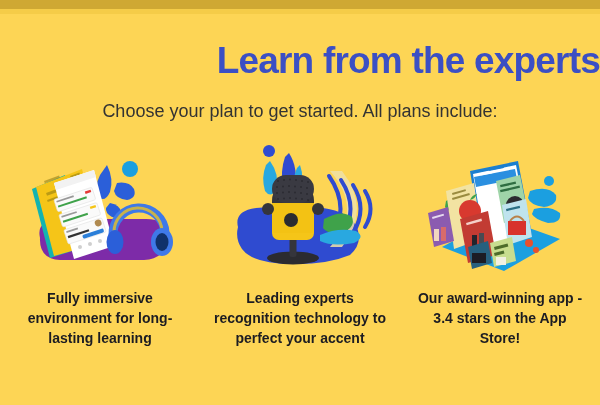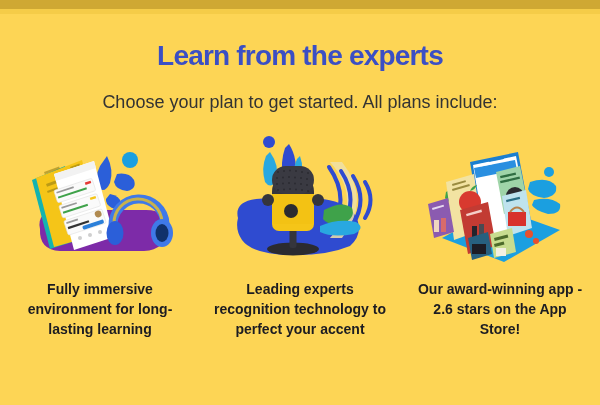--- a/index.html
+++ b/index.html
@@ -36,23 +36,23 @@
   .page {
     position: absolute;
     top: 14px; left: 0;
     width: 600px;
     height: 391px;
     background: #fdd555;
   }
 
   
   .hero-title {
-    text-align: center;
+    text-align: right;
     color: #3b4fc4;
-    font-size: 28px;
+    font-size: 37px;
     font-weight: bold;
     letter-spacing: -0.8px;
     line-height: 1;
     margin-top: 28px;
   }
 
   .hero-subtitle {
     text-align: center;
     color: #333333;
     font-size: 18px;
@@ -285,17 +285,17 @@
 
             <path d="M58 104 L78 98 L82 120 L62 126 Z" fill="#27607f"></path>
             <rect x="62" y="110" width="14" height="10" fill="#1c1c24"></rect>
             <path d="M80 100 L102 94 L106 118 L84 124 Z" fill="#c8dd8f"></path>
             <rect x="84" y="104" width="14" height="3" fill="#4d6b2a" transform="rotate(-14 84 104)"></rect>
             <rect x="84" y="110" width="10" height="3" fill="#4d6b2a" transform="rotate(-14 84 110)"></rect>
             <rect x="86" y="114" width="10" height="8" fill="#f2f0e2"></rect>
           </g>
         </svg>
       </div>
-      <div class="feature-caption">Our award-winning app - 2.6 stars on the App Store!</div>
+      <div class="feature-caption">Our award-winning app - 3.4 stars on the App Store!</div>
     </div>
 
   </div>
 </div>
 
 </body></html>

